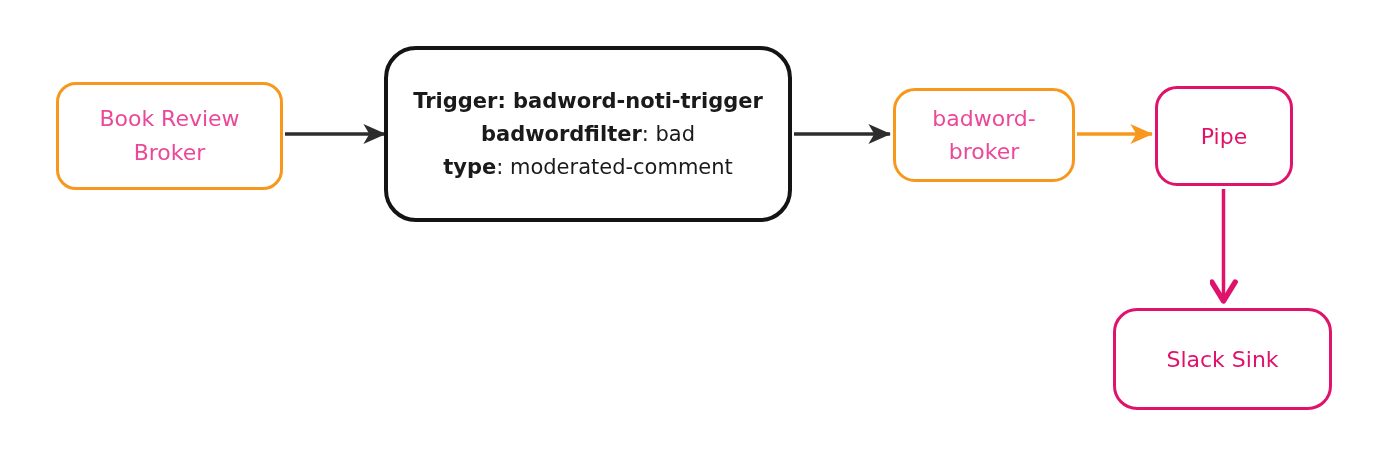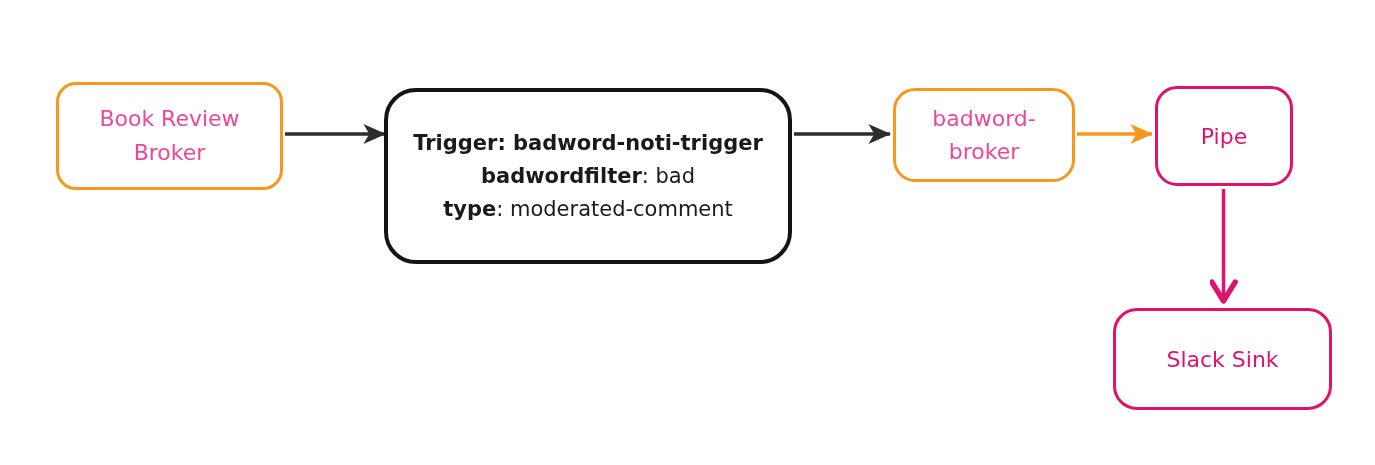--- a/index.html
+++ b/index.html
@@ -47,21 +47,21 @@
     color: #1a1a1a;
   }
   #node-book-review-broker {
     left: 56px; top: 82px; width: 227px; height: 108px;
     border-radius: 20px;
     font-size: 22px; line-height: 34px;
   }
   #node-trigger {
     left: 384px; top: 46px; width: 408px; height: 176px;
     border-radius: 32px;
-    font-size: 21px; line-height: 33px; margin-top: 42px;
+    font-size: 21px; line-height: 33px;
   }
   #node-trigger .b { font-weight: bold; }
   #node-badword-broker {
     left: 893px; top: 88px; width: 182px; height: 94px;
     border-radius: 22px;
     font-size: 22px; line-height: 33px;
   }
   #node-pipe {
     left: 1155px; top: 86px; width: 138px; height: 100px;
     border-radius: 22px;

